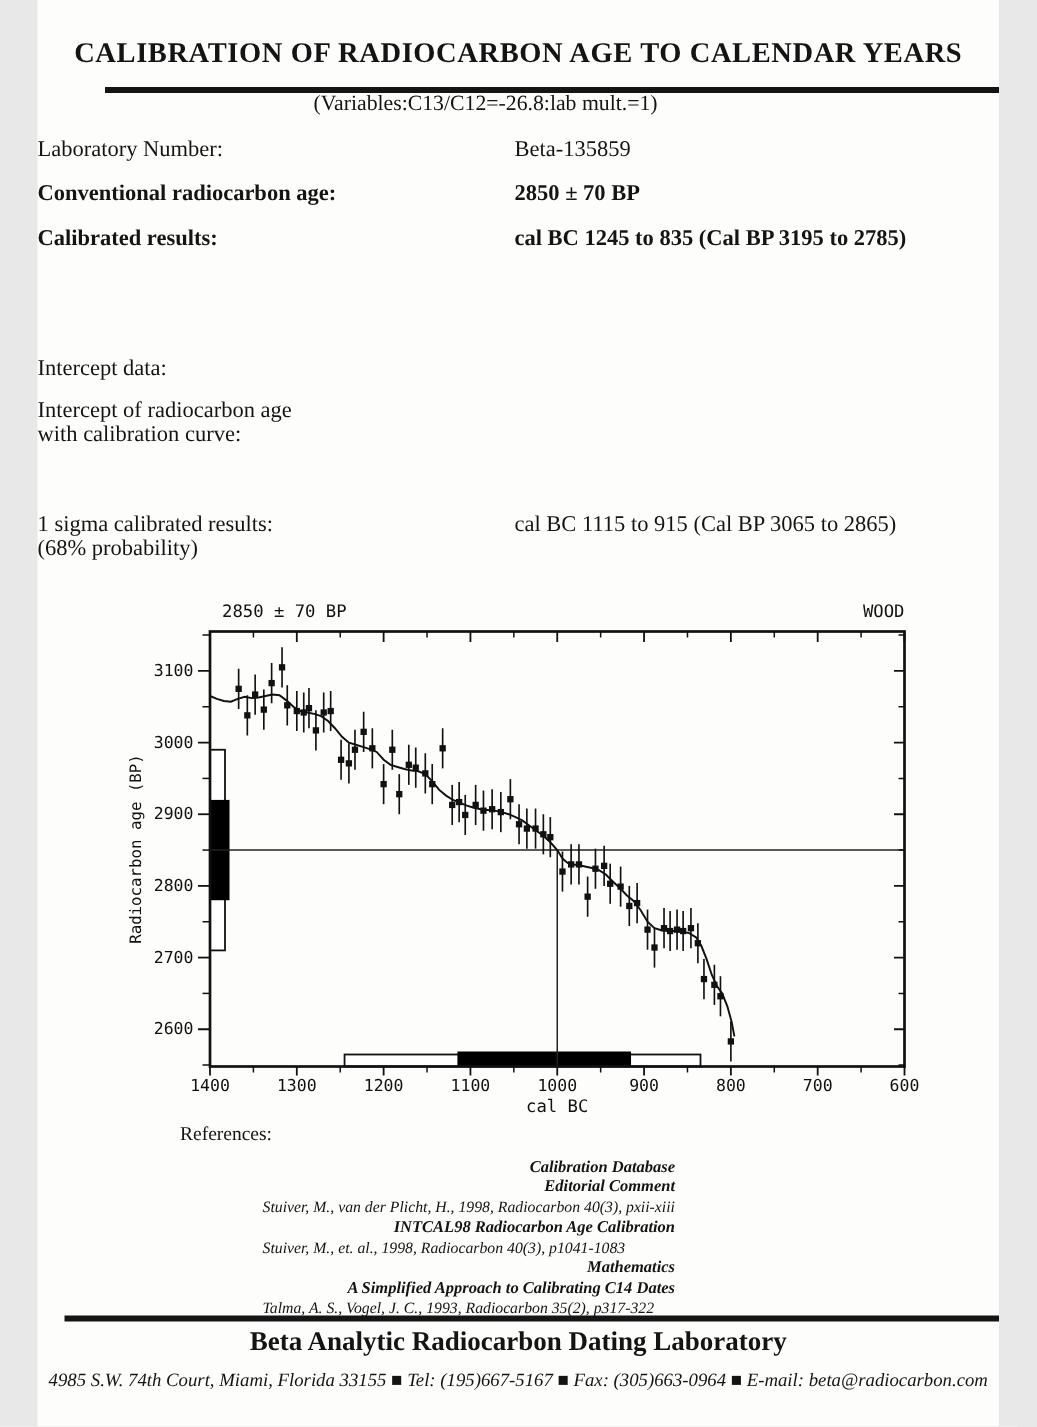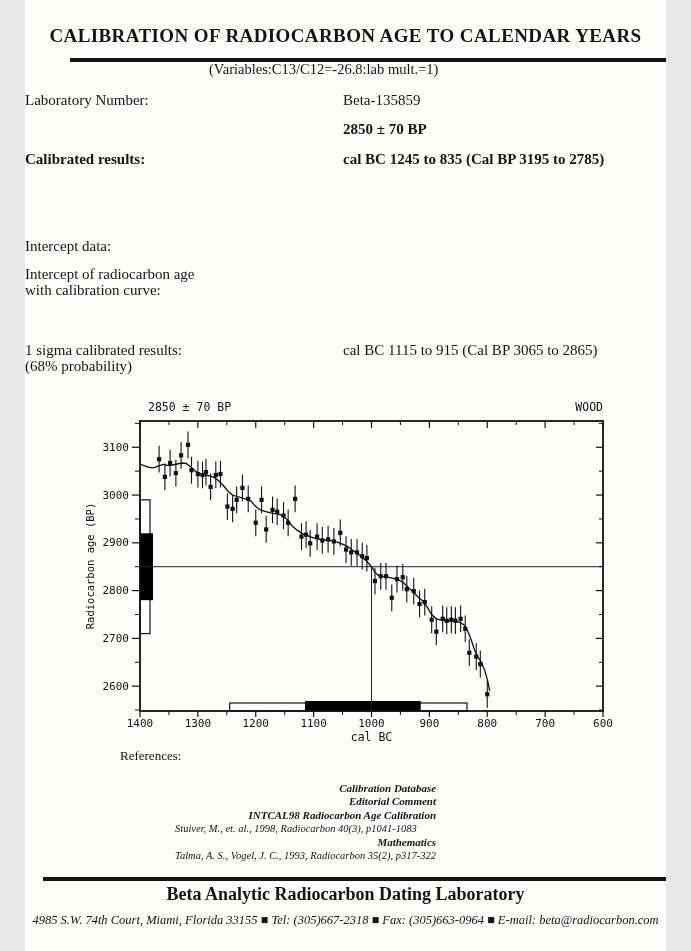--- a/index.html
+++ b/index.html
@@ -12,21 +12,21 @@
     position:absolute;top:25px;left:0;width:100%;margin:0;
     text-align:center;font-size:19px;font-weight:bold;letter-spacing:0.4px;
   }
   .title-rule{position:absolute;top:58px;left:45px;width:603px;height:4px;background:#151515;}
   .variables{position:absolute;top:61px;left:184px;font-size:14.5px;}
   .lbl{position:absolute;left:0;width:297px;text-align:left;font-size:15px;white-space:pre;}
   .val{position:absolute;left:318px;font-size:15px;white-space:pre;}
   .bold{font-weight:bold;}
   .chart-svg{position:absolute;left:55px;top:393px;}
   .refs{position:absolute;left:95px;top:749px;line-height:13.5px;}
-  .refs-heading{font-size:13px;margin-bottom:19px;}
+  .refs-heading{font-size:13px;margin-bottom:9px;}
   .ref-title{margin-left:25px;font-size:11px;font-weight:bold;font-style:italic;text-align:right;}
   .ref-citation{margin-left:55px;font-size:10.5px;font-style:italic;}
   .footer-rule{position:absolute;top:877px;left:18px;width:652px;height:4px;background:#151515;}
   .footer-name{
     position:absolute;top:884px;left:0;width:100%;text-align:center;
     font-size:18px;font-weight:bold;
   }
   .footer-address{
     position:absolute;top:913px;left:0;width:100%;text-align:center;
     font-size:12.5px;font-style:italic;
@@ -37,20 +37,21 @@
 
 <div class="page">
 
   <h1 class="title">CALIBRATION OF RADIOCARBON AGE TO CALENDAR YEARS</h1>
   <div class="title-rule"></div>
   <div class="variables">(Variables:C13/C12=-26.8:lab mult.=1)</div>
 
   <div class="lbl" style="top:92px">Laboratory Number:</div>
   <div class="val" style="top:92px">Beta-135859</div>
 
+  <div class="lbl bold" style="top:121px">Conventional radiocarbon age:</div>
   <div class="val bold" style="top:121px">2850 ± 70 BP</div>
 
   <div class="lbl bold" style="top:151px">Calibrated results:</div>
   <div class="val bold" style="top:151px">cal BC 1245 to 835 (Cal BP 3195 to 2785)</div>
 
   <div class="lbl" style="top:238px">Intercept data:</div>
 
   <div class="lbl" style="top:266px">Intercept of radiocarbon age</div>
   <div class="lbl" style="top:282px">with calibration curve:</div>
 
@@ -267,23 +268,25 @@
       <text x="68" y="18" font-family="&quot;DejaVu Sans Mono&quot;, monospace" font-size="11.5" fill="#111">2850 ± 70 BP</text>
       <text x="523" y="18" text-anchor="end" font-family="&quot;DejaVu Sans Mono&quot;, monospace" font-size="11.5" fill="#111">WOOD</text>
       <text x="291.5" y="348" text-anchor="middle" font-family="&quot;DejaVu Sans Mono&quot;, monospace" font-size="11.5" fill="#111">cal BC</text>
       <text x="14" y="173" text-anchor="middle" font-family="&quot;DejaVu Sans Mono&quot;, monospace" font-size="10.5" fill="#111" transform="rotate(-90 14 173)">Radiocarbon age (BP)</text>
     </svg>
 
   <div class="refs">
     <div class="refs-heading">References:</div>
     <div class="ref-title">Calibration Database</div>
     <div class="ref-title">Editorial Comment</div>
+    <div class="ref-citation">Stuiver, M., van der Plicht, H., 1998, Radiocarbon 40(3), pxii-xiii</div>
     <div class="ref-title">INTCAL98 Radiocarbon Age Calibration</div>
     <div class="ref-citation">Stuiver, M., et. al., 1998, Radiocarbon 40(3), p1041-1083</div>
     <div class="ref-title">Mathematics</div>
+    <div class="ref-title">A Simplified Approach to Calibrating C14 Dates</div>
     <div class="ref-citation">Talma, A. S., Vogel, J. C., 1993, Radiocarbon 35(2), p317-322</div>
   </div>
 
   <div class="footer-rule"></div>
   <div class="footer-name">Beta Analytic Radiocarbon Dating Laboratory</div>
-  <div class="footer-address">4985 S.W. 74th Court, Miami, Florida 33155 ■ Tel: (305)667-2318 ■ Fax: (305)663-0964 ■ E-mail: beta@radiocarbon.com</div>
+  <div class="footer-address">4985 S.W. 74th Court, Miami, Florida 33155 ■ Tel: (195)667-5167 ■ Fax: (305)663-0964 ■ E-mail: beta@radiocarbon.com</div>
 
 </div>
 
 </body></html>

